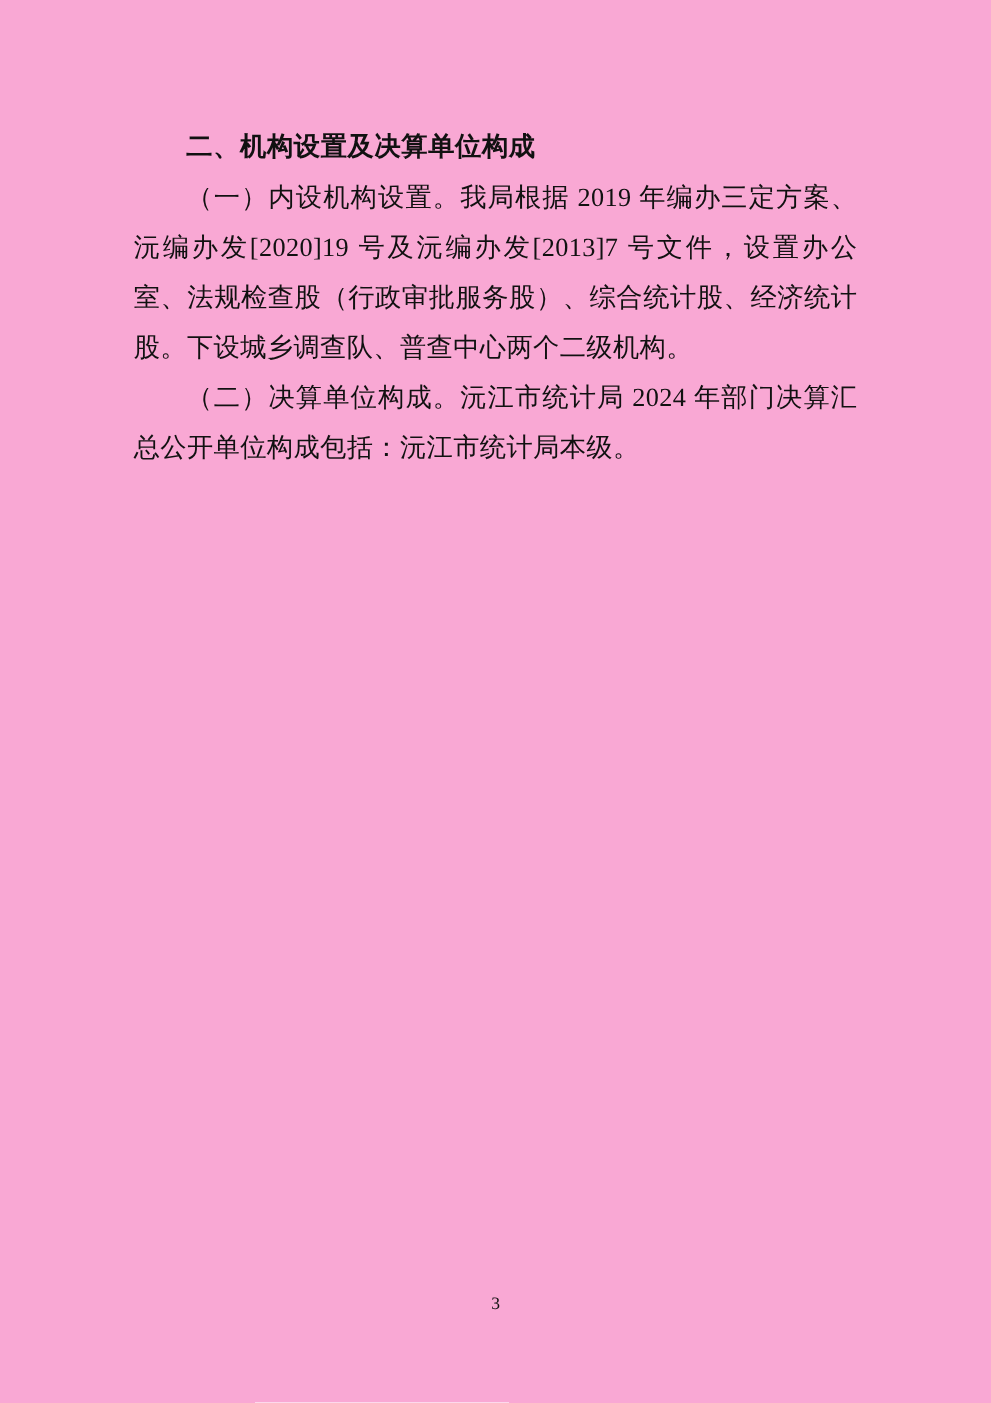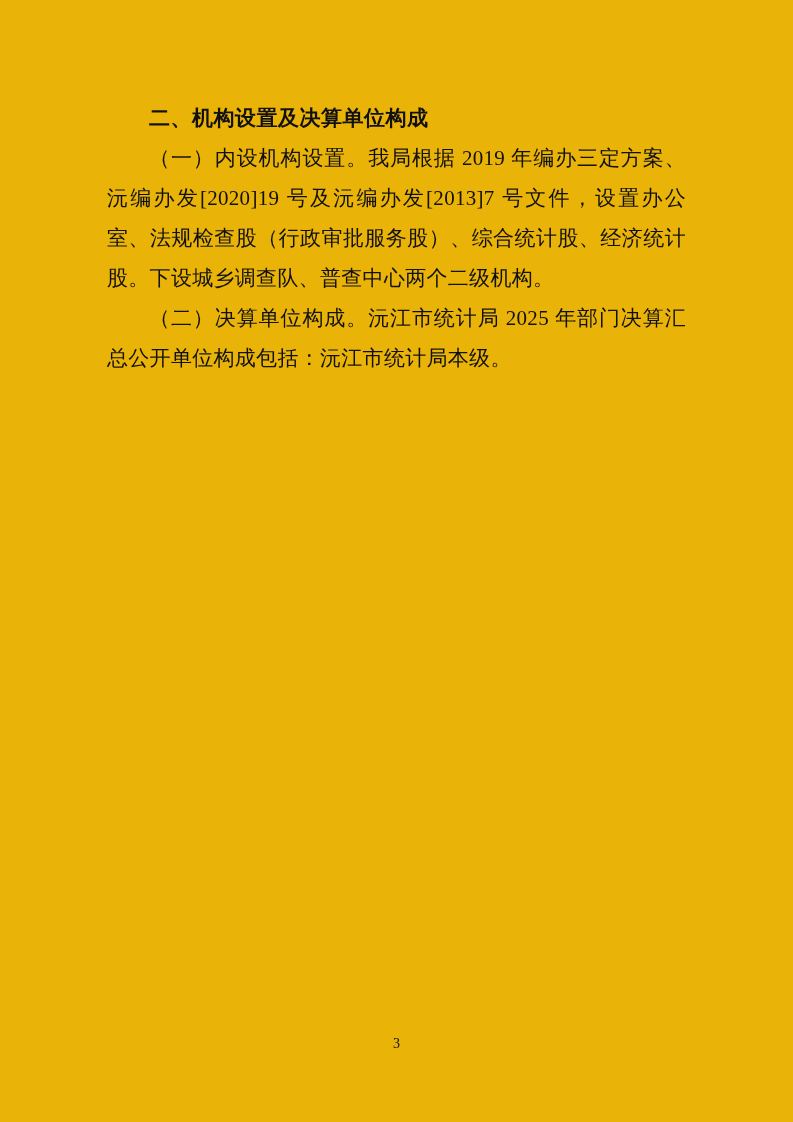--- a/index.html
+++ b/index.html
@@ -8,21 +8,21 @@
     width: 793px;
     height: 1122px;
     background: #ffffff;
     overflow: hidden;
   }
 
   .page {
     position: relative;
     width: 793px;
     height: 1122px;
-    background: #eab308;
+    background: #f9a8d4;
     color: #111111;
   }
 
   .content {
     position: absolute;
     left: 107px;
     top: 98px;
     width: 579px;
   }
 
@@ -58,16 +58,16 @@
     color: #111111;
   }
 </style>
 </head>
 <body>
 
 <div class="page">
   <div class="content">
     <h2 class="section-heading">二、机构设置及决算单位构成</h2>
     <p class="body-paragraph">（一）内设机构设置。我局根据 2019 年编办三定方案、沅编办发[2020]19 号及沅编办发[2013]7 号文件，设置办公室、法规检查股（行政审批服务股）、综合统计股、经济统计股。下设城乡调查队、普查中心两个二级机构。</p>
-    <p class="body-paragraph">（二）决算单位构成。沅江市统计局 2025 年部门决算汇总公开单位构成包括：沅江市统计局本级。</p>
+    <p class="body-paragraph">（二）决算单位构成。沅江市统计局 2024 年部门决算汇总公开单位构成包括：沅江市统计局本级。</p>
   </div>
   <div class="page-number">3</div>
 </div>
 
 </body></html>

